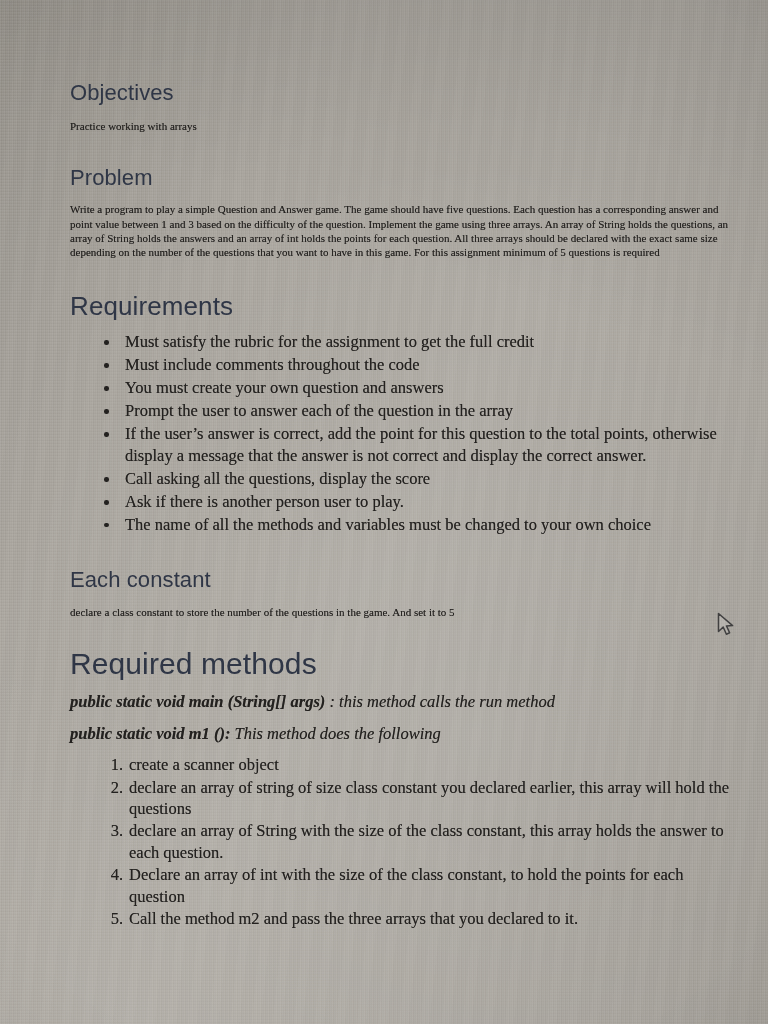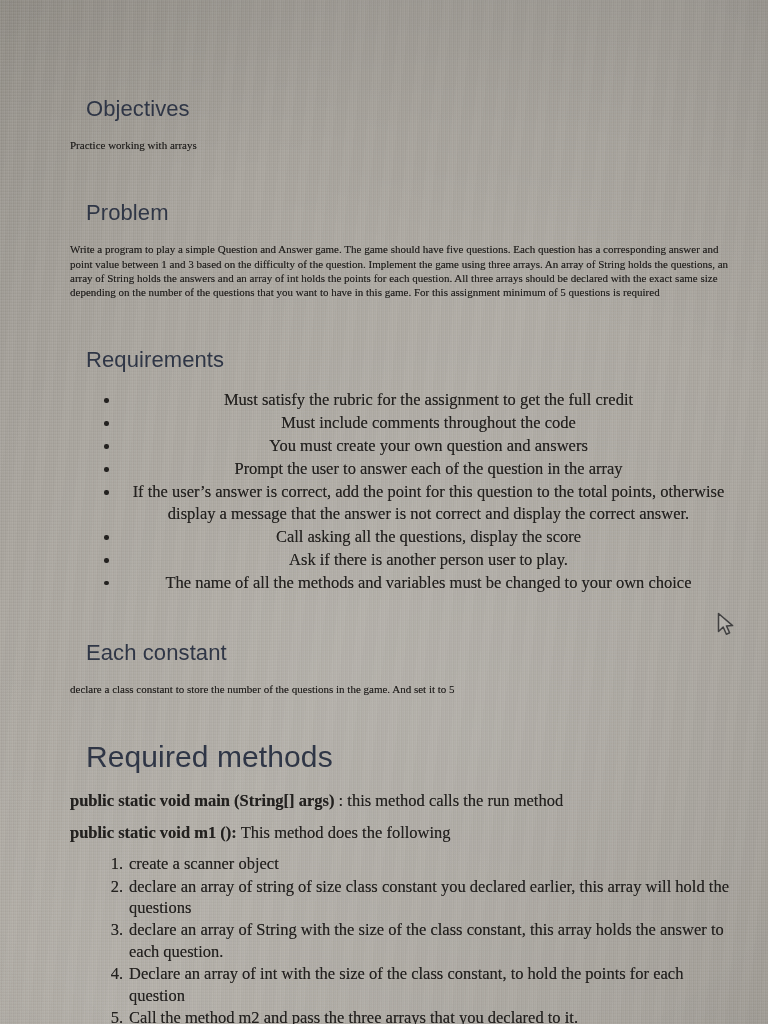--- a/index.html
+++ b/index.html
@@ -90,65 +90,64 @@
     width: 768px; height: 1024px;
     padding: 0 30px 0 70px;
     z-index: 5;
   }
 
   h2.sec {
     font-family: "Liberation Sans", "DejaVu Sans", sans-serif;
     font-weight: 400;
     color: #2f3646;
     letter-spacing: 0.1px;
-    margin: 16px;
+    margin: 0;
   }
   #h-objectives   { font-size: 22px; padding-top: 80px; }
   #h-problem      { font-size: 22px; padding-top: 32px; }
-  #h-requirements { font-size: 22px; padding-top: 32px; }
+  #h-requirements { font-size: 26px; padding-top: 32px; }
   #h-classconst   { font-size: 22px; padding-top: 30px; }
   #h-reqmethods   { font-size: 30px; padding-top: 28px; }
 
   p.body {
     font-size: 11px;
     line-height: 1.30;
     color: #23211f;
     margin: 11px 0 0 0;
     text-shadow: 0 0 0.6px rgba(0,0,0,0.45);
   }
   #p-objectives { margin-top: 13px; }
   #p-problem    { padding-right: 8px; }
   #p-classconst { margin-top: 12px; }
 
   ul.bullets {
     list-style: none;
     margin: 9px 0 0 0;
     padding: 0 6px 0 33px;
-    text-align: center;
   }
   ul.bullets > li {
     position: relative;
     font-size: 16.5px;
     line-height: 1.33;
     color: #23211f;
     padding-left: 22px;
     margin-bottom: 1px;
     text-shadow: 0 0 0.6px rgba(0,0,0,0.45);
   }
   ul.bullets > li::before {
     content: "";
     position: absolute;
     left: 1px; top: 9px;
     width: 4.5px; height: 4.5px;
     border-radius: 50%;
     background: #23211f;
   }
   li.bold { font-weight: normal; }
 
-  .methods { margin-top: 9px; }
+  .methods { margin-top: 9px; font-style: italic; }
   p.method {
     font-size: 16.5px;
     line-height: 1.3;
     color: #23211f;
     margin: 10px 0 0 0;
     text-shadow: 0 0 0.6px rgba(0,0,0,0.45);
   }
   p.method .sig { font-weight: bold; }
 
   ol.steps {

